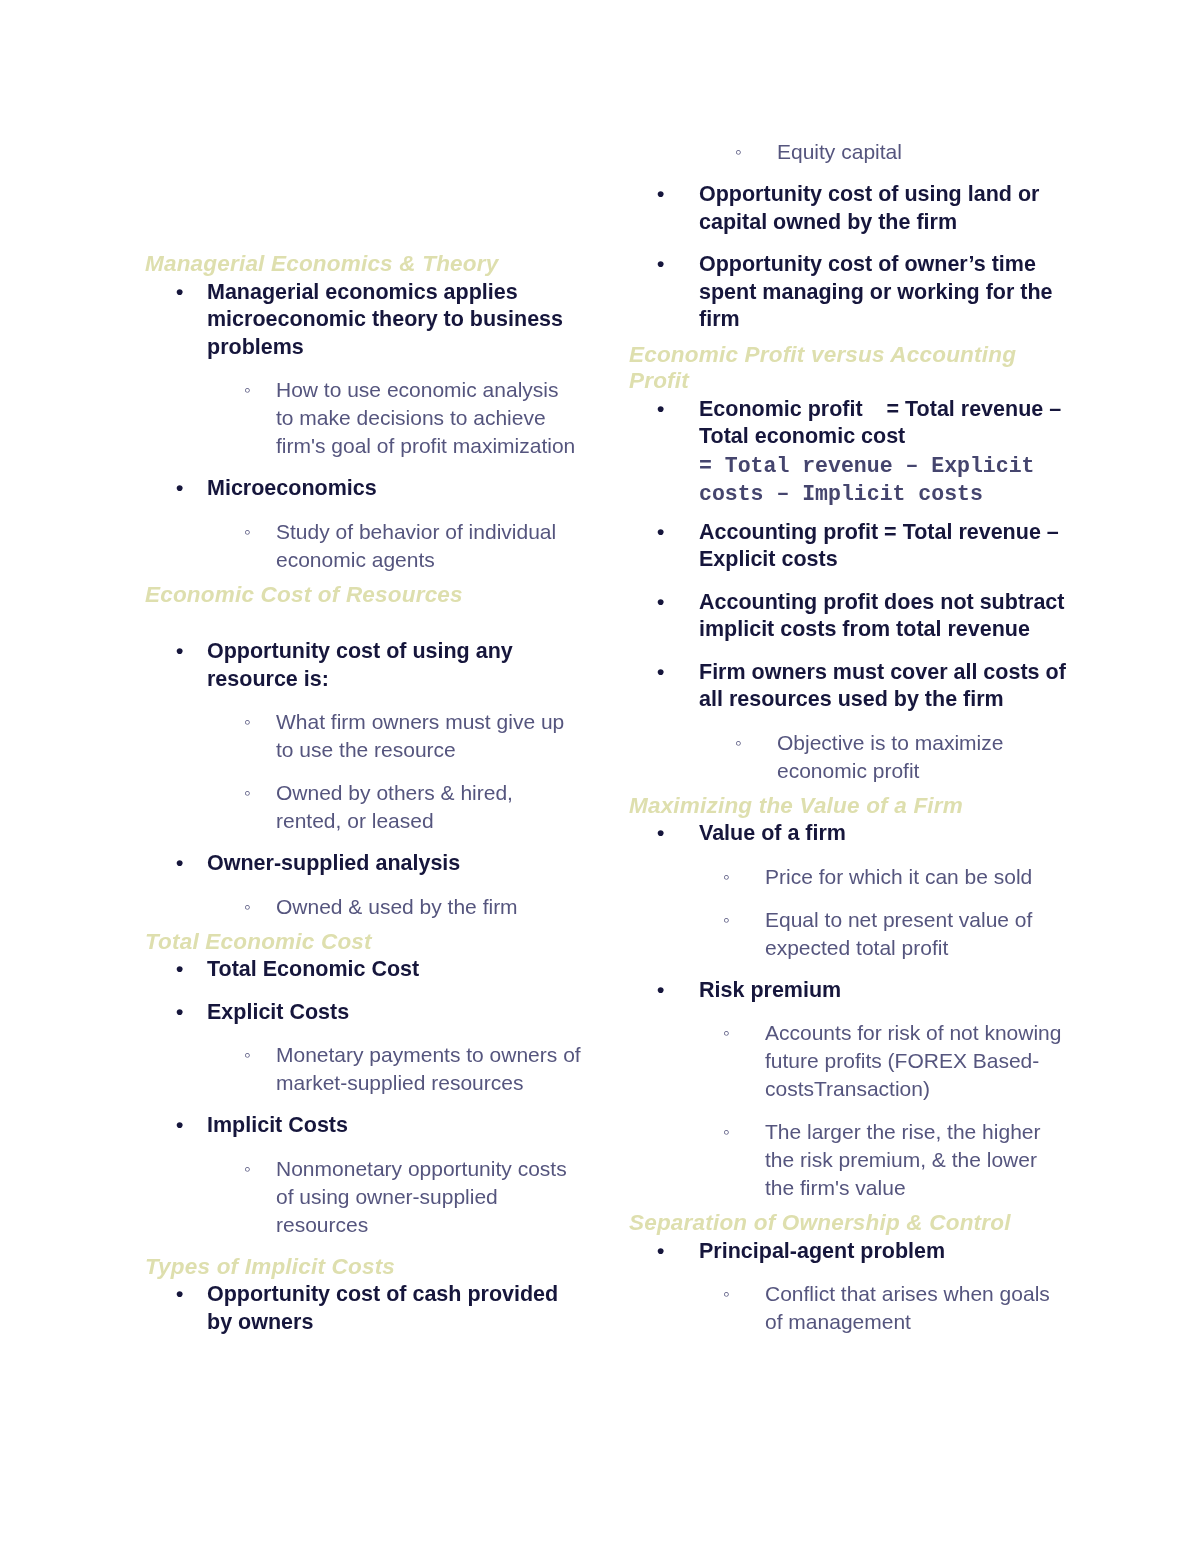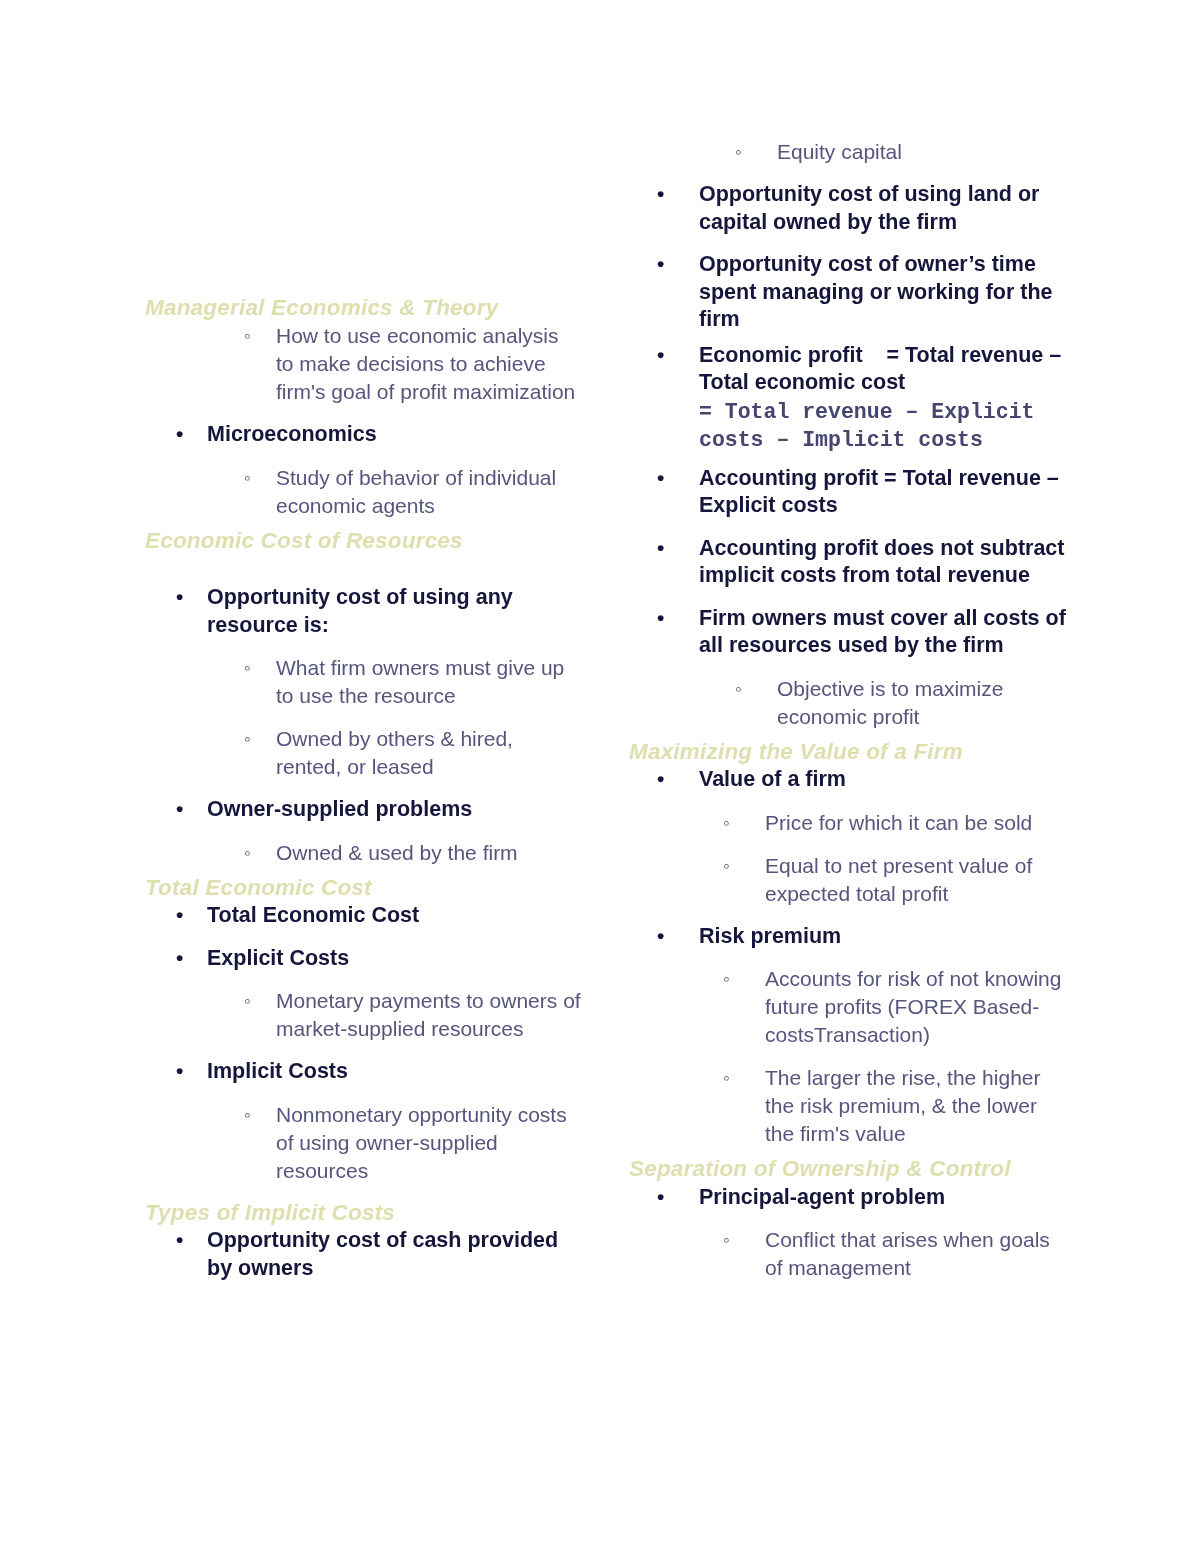--- a/index.html
+++ b/index.html
@@ -123,48 +123,50 @@
 </style>
 </head>
 <body>
 
 <div class="page">
   <div class="columns">
 
     <div class="col">
 
       <div class="heading">Managerial Economics &amp; Theory</div>
+      <div class="b1">Managerial economics applies microeconomic theory to business problems</div>
       <div class="b2">How to use economic analysis to make decisions to achieve firm's goal of profit maximization</div>
       <div class="b1">Microeconomics</div>
       <div class="b2 gap-sm">Study of behavior of individual economic agents</div>
 
       <div class="heading">Economic Cost of Resources</div>
       <div class="b1 gap-top">Opportunity cost of using any resource is:</div>
       <div class="b2">What firm owners must give up to use the resource</div>
       <div class="b2">Owned by others &amp; hired, rented, or leased</div>
-      <div class="b1">Owner-supplied problems</div>
+      <div class="b1">Owner-supplied analysis</div>
       <div class="b2 gap-sm">Owned &amp; used by the firm</div>
 
       <div class="heading">Total Economic Cost</div>
       <div class="b1">Total Economic Cost</div>
       <div class="b1">Explicit Costs</div>
       <div class="b2">Monetary payments to owners of market-supplied resources</div>
       <div class="b1">Implicit Costs</div>
       <div class="b2">Nonmonetary opportunity costs of using owner-supplied resources</div>
 
       <div class="heading" style="margin-top:10px">Types of Implicit Costs</div>
       <div class="b1">Opportunity cost of cash provided by owners</div>
     </div>
 
     <div class="col-right">
 
       <div class="b2">Equity capital</div>
       <div class="b1">Opportunity cost of using land or capital owned by the firm</div>
       <div class="b1 gap-sm">Opportunity cost of owner’s time spent managing or working for the firm</div>
 
+      <div class="heading">Economic Profit versus Accounting Profit</div>
 
       <div class="b1 tight"><span class="nowrapline">Economic profit    = Total revenue – Total economic cost</span><span class="slate-bold nowrapline">                    = Total revenue – Explicit costs – Implicit costs</span></div>
 
       <div class="b1">Accounting profit = Total revenue – Explicit costs</div>
       <div class="b1">Accounting profit  does not subtract   implicit costs from total revenue</div>
       <div class="b1">Firm owners must cover all costs of all  resources used by the firm</div>
       <div class="b2 gap-sm">Objective is to maximize economic profit</div>
 
       <div class="heading">Maximizing the Value of a Firm</div>
       <div class="b1">Value of a firm</div>

